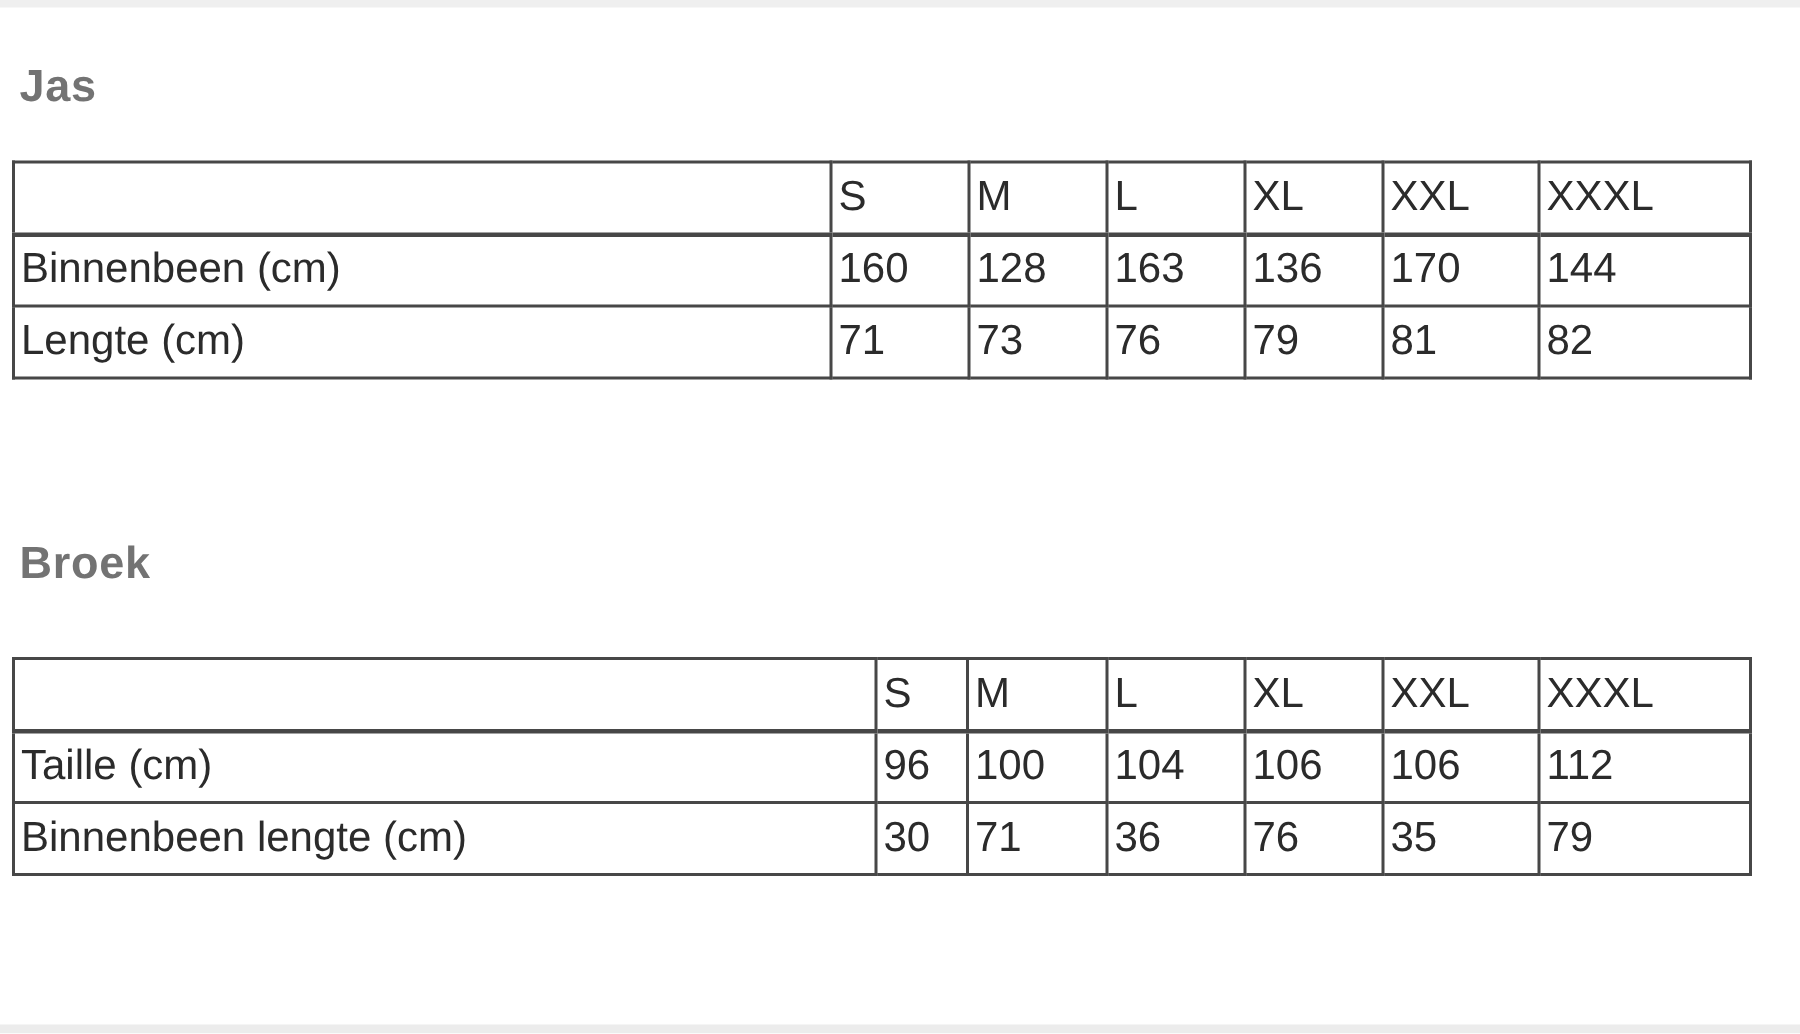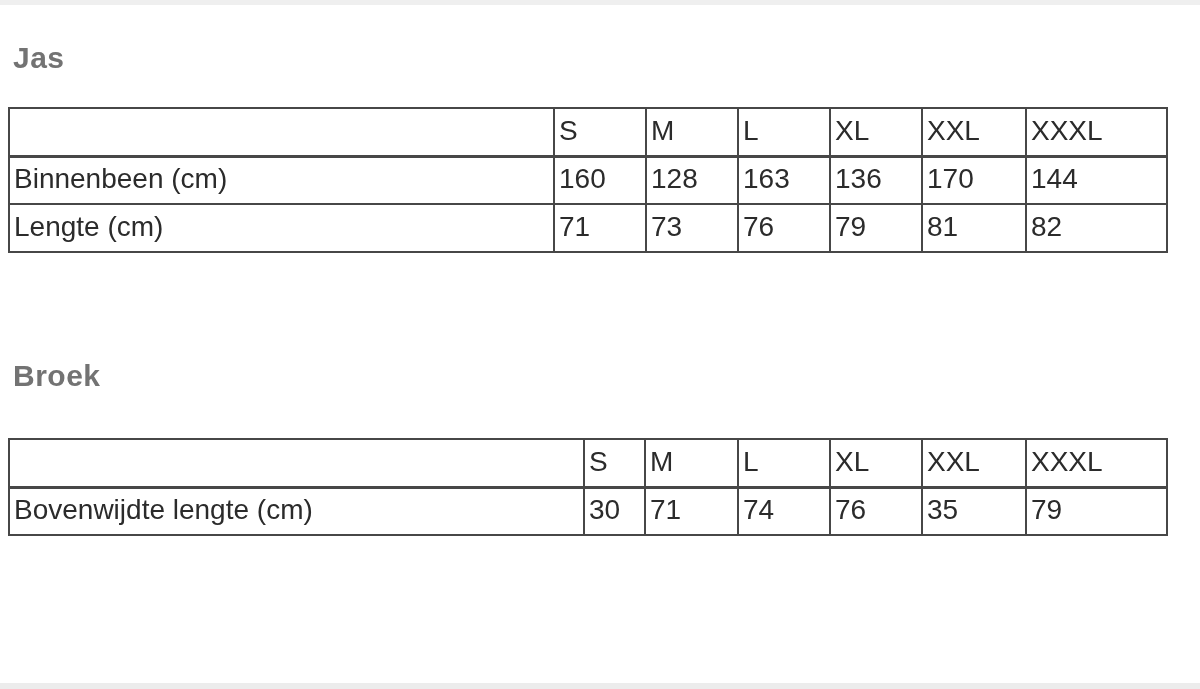--- a/index.html
+++ b/index.html
@@ -126,22 +126,31 @@
       <th>S</th>
       <th>M</th>
       <th>L</th>
       <th>XL</th>
       <th>XXL</th>
       <th>XXXL</th>
     </tr>
   </thead>
   <tbody>
     <tr>
-      <td>Bovenwijdte lengte (cm)</td>
+      <td>Taille (cm)</td>
+      <td>96</td>
+      <td>100</td>
+      <td>104</td>
+      <td>106</td>
+      <td>106</td>
+      <td>112</td>
+    </tr>
+    <tr>
+      <td>Binnenbeen lengte (cm)</td>
       <td>30</td>
       <td>71</td>
-      <td>74</td>
+      <td>36</td>
       <td>76</td>
       <td>35</td>
       <td>79</td>
     </tr>
   </tbody>
 </table>
 
 </body></html>

